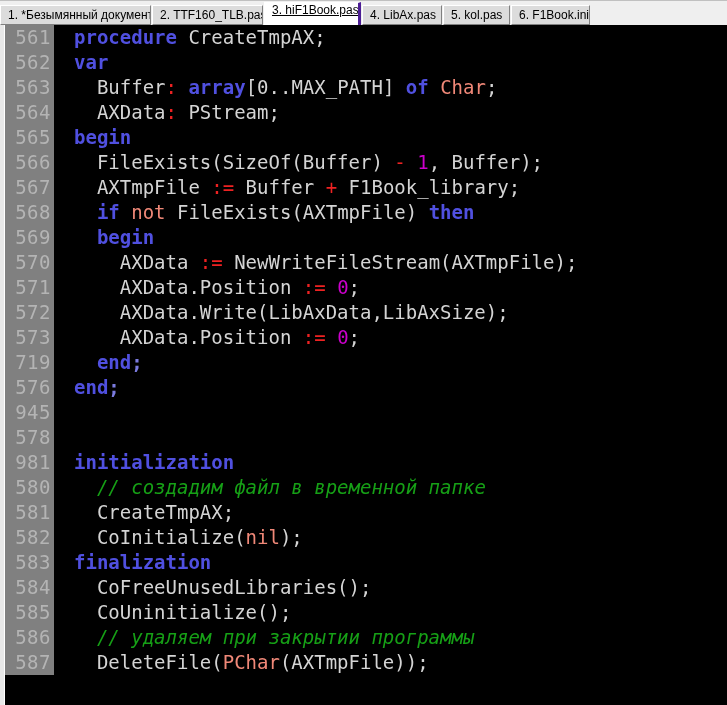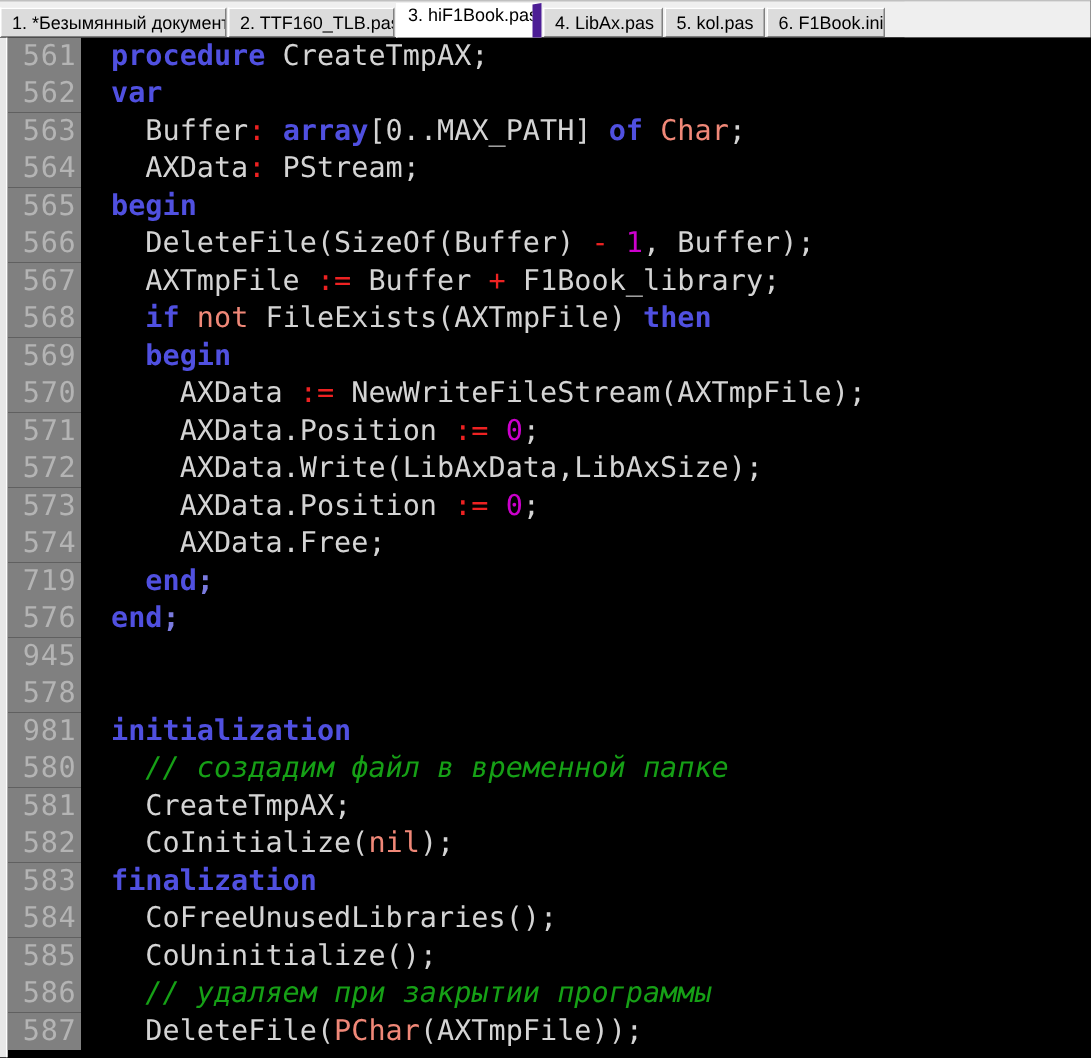--- a/index.html
+++ b/index.html
@@ -42,23 +42,24 @@
     border-bottom: 1px solid #808080;
     margin-right: 1px;
     overflow: hidden;
   }
   .tab.active {
     height: 24px;
     margin-top: 1px;
     padding-top: 0;
     background: #ffffff;
     border-bottom: none;
-    border-right: 6px solid #4c1d95;
+    border-right: 3px solid #4c1d95;
     position: relative;
     z-index: 3;
+    text-decoration: underline;
   }
   #tabbar-filler {
     position: absolute;
     top: 0;
     right: 0;
     height: 25px;
     background: #efefef;
     border-left: none;
   }
 
@@ -130,29 +131,28 @@
 </div>
 
 <div id="editor">
   <div id="left-margin-strip"></div>
   <div id="code-area">
       <div class="line"><div class="gutter">561</div><div class="code"><span class="t-kw">procedure</span><span class="t-plain"> CreateTmpAX;</span></div></div>
       <div class="line"><div class="gutter">562</div><div class="code"><span class="t-kw">var</span></div></div>
       <div class="line"><div class="gutter">563</div><div class="code"><span class="t-plain">  Buffer</span><span class="t-op">:</span><span class="t-plain"> </span><span class="t-kw">array</span><span class="t-plain">[0..MAX_PATH] </span><span class="t-kw">of</span><span class="t-plain"> </span><span class="t-type">Char</span><span class="t-plain">;</span></div></div>
       <div class="line"><div class="gutter">564</div><div class="code"><span class="t-plain">  AXData</span><span class="t-op">:</span><span class="t-plain"> PStream;</span></div></div>
       <div class="line"><div class="gutter">565</div><div class="code"><span class="t-kw">begin</span></div></div>
-      <div class="line"><div class="gutter">566</div><div class="code"><span class="t-plain">  DeleteFile(SizeOf(Buffer) </span><span class="t-op">-</span><span class="t-plain"> </span><span class="t-num">1</span><span class="t-plain">, Buffer);</span></div></div>
+      <div class="line"><div class="gutter">566</div><div class="code"><span class="t-plain">  FileExists(SizeOf(Buffer) </span><span class="t-op">-</span><span class="t-plain"> </span><span class="t-num">1</span><span class="t-plain">, Buffer);</span></div></div>
       <div class="line"><div class="gutter">567</div><div class="code"><span class="t-plain">  AXTmpFile </span><span class="t-op">:=</span><span class="t-plain"> Buffer </span><span class="t-op">+</span><span class="t-plain"> F1Book_library;</span></div></div>
       <div class="line"><div class="gutter">568</div><div class="code"><span class="t-plain">  </span><span class="t-kw">if</span><span class="t-plain"> </span><span class="t-type">not</span><span class="t-plain"> FileExists(AXTmpFile) </span><span class="t-kw">then</span></div></div>
       <div class="line"><div class="gutter">569</div><div class="code"><span class="t-plain">  </span><span class="t-kw">begin</span></div></div>
       <div class="line"><div class="gutter">570</div><div class="code"><span class="t-plain">    AXData </span><span class="t-op">:=</span><span class="t-plain"> NewWriteFileStream(AXTmpFile);</span></div></div>
       <div class="line"><div class="gutter">571</div><div class="code"><span class="t-plain">    AXData.Position </span><span class="t-op">:=</span><span class="t-plain"> </span><span class="t-num">0</span><span class="t-plain">;</span></div></div>
       <div class="line"><div class="gutter">572</div><div class="code"><span class="t-plain">    AXData.Write(LibAxData,LibAxSize);</span></div></div>
       <div class="line"><div class="gutter">573</div><div class="code"><span class="t-plain">    AXData.Position </span><span class="t-op">:=</span><span class="t-plain"> </span><span class="t-num">0</span><span class="t-plain">;</span></div></div>
-      <div class="line"><div class="gutter">574</div><div class="code"><span class="t-plain">    AXData.Free;</span></div></div>
       <div class="line"><div class="gutter">719</div><div class="code"><span class="t-plain">  </span><span class="t-kw">end</span><span class="t-kwpunct">;</span></div></div>
       <div class="line"><div class="gutter">576</div><div class="code"><span class="t-kw">end</span><span class="t-kwpunct">;</span></div></div>
       <div class="line"><div class="gutter">945</div><div class="code"></div></div>
       <div class="line"><div class="gutter">578</div><div class="code"></div></div>
       <div class="line"><div class="gutter">981</div><div class="code"><span class="t-kw">initialization</span></div></div>
       <div class="line"><div class="gutter">580</div><div class="code"><span class="t-plain">  </span><span class="t-comment">// создадим файл в временной папке</span></div></div>
       <div class="line"><div class="gutter">581</div><div class="code"><span class="t-plain">  CreateTmpAX;</span></div></div>
       <div class="line"><div class="gutter">582</div><div class="code"><span class="t-plain">  CoInitialize(</span><span class="t-type">nil</span><span class="t-plain">);</span></div></div>
       <div class="line"><div class="gutter">583</div><div class="code"><span class="t-kw">finalization</span></div></div>
       <div class="line"><div class="gutter">584</div><div class="code"><span class="t-plain">  CoFreeUnusedLibraries();</span></div></div>

